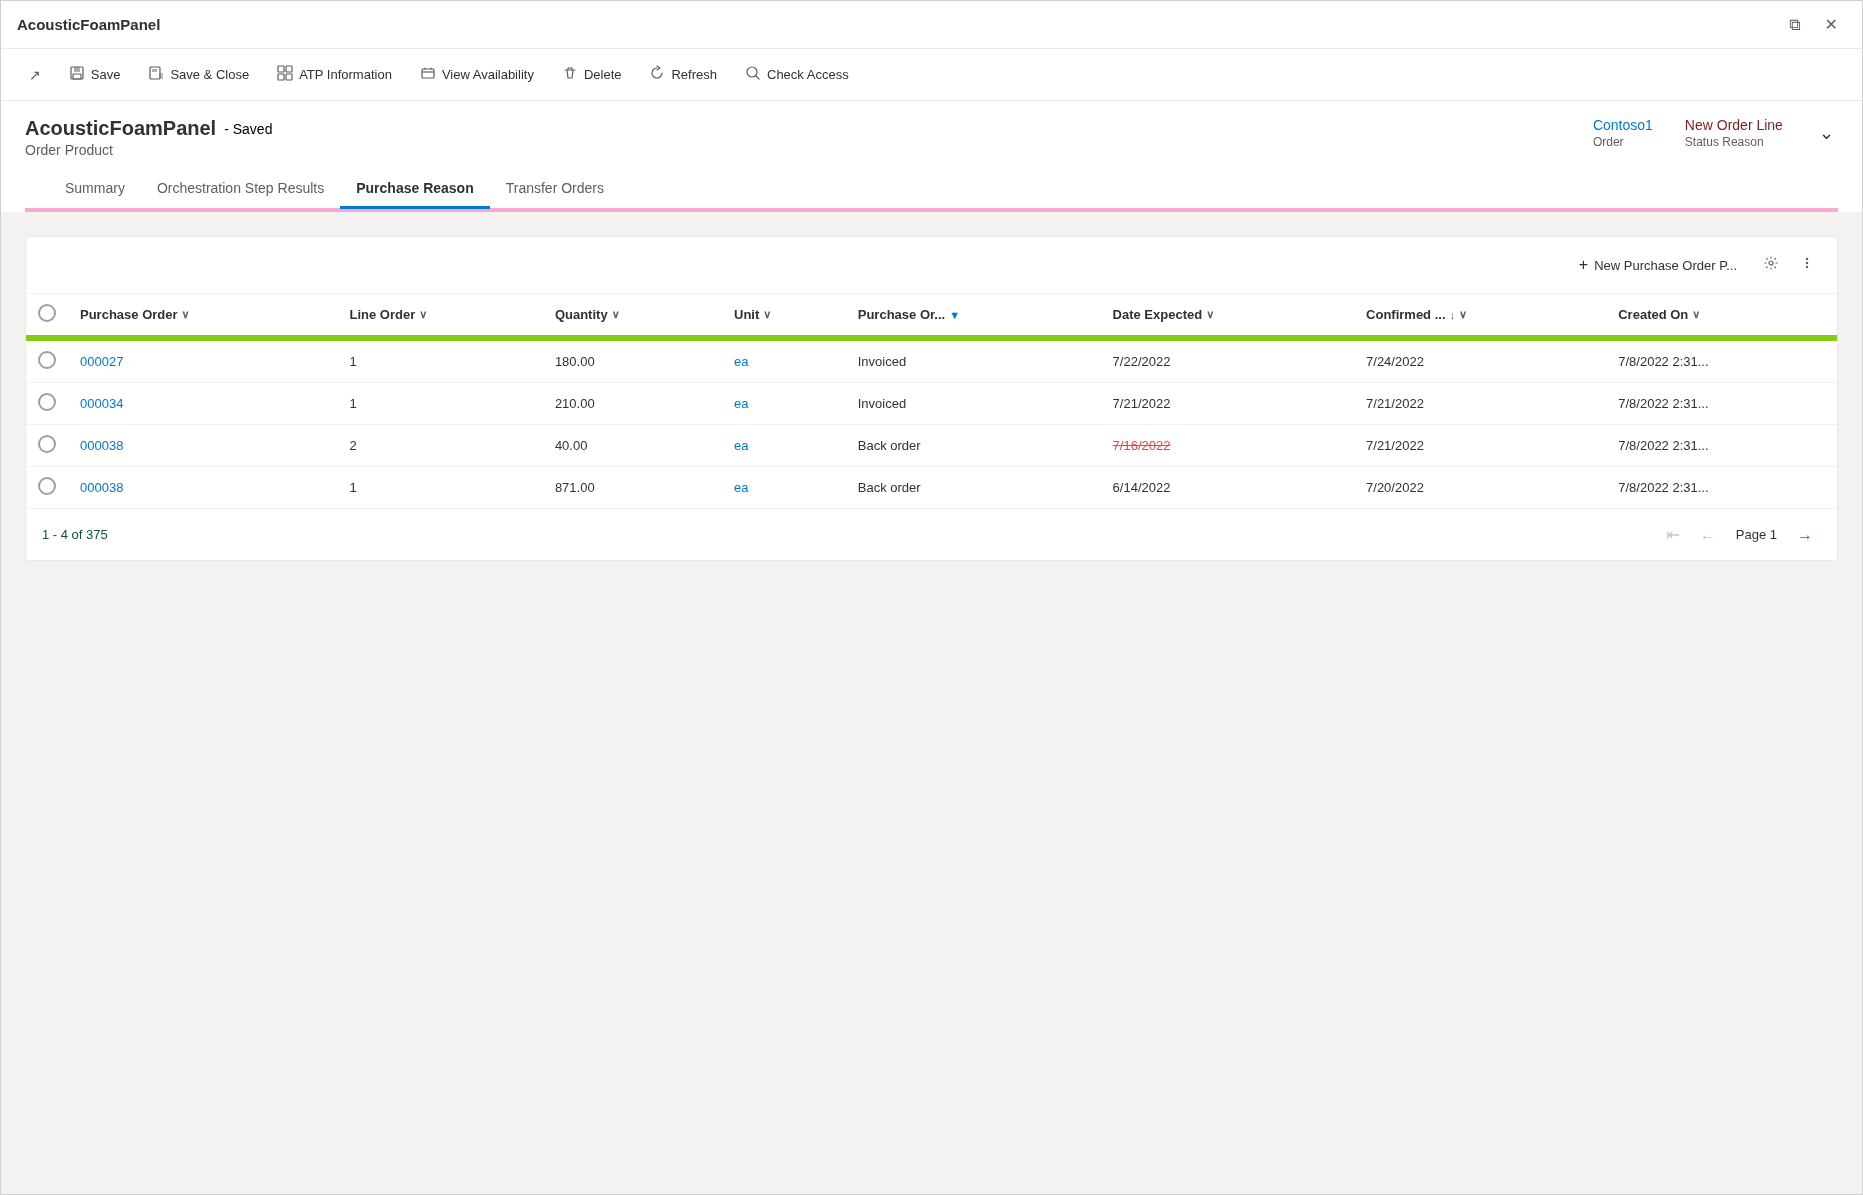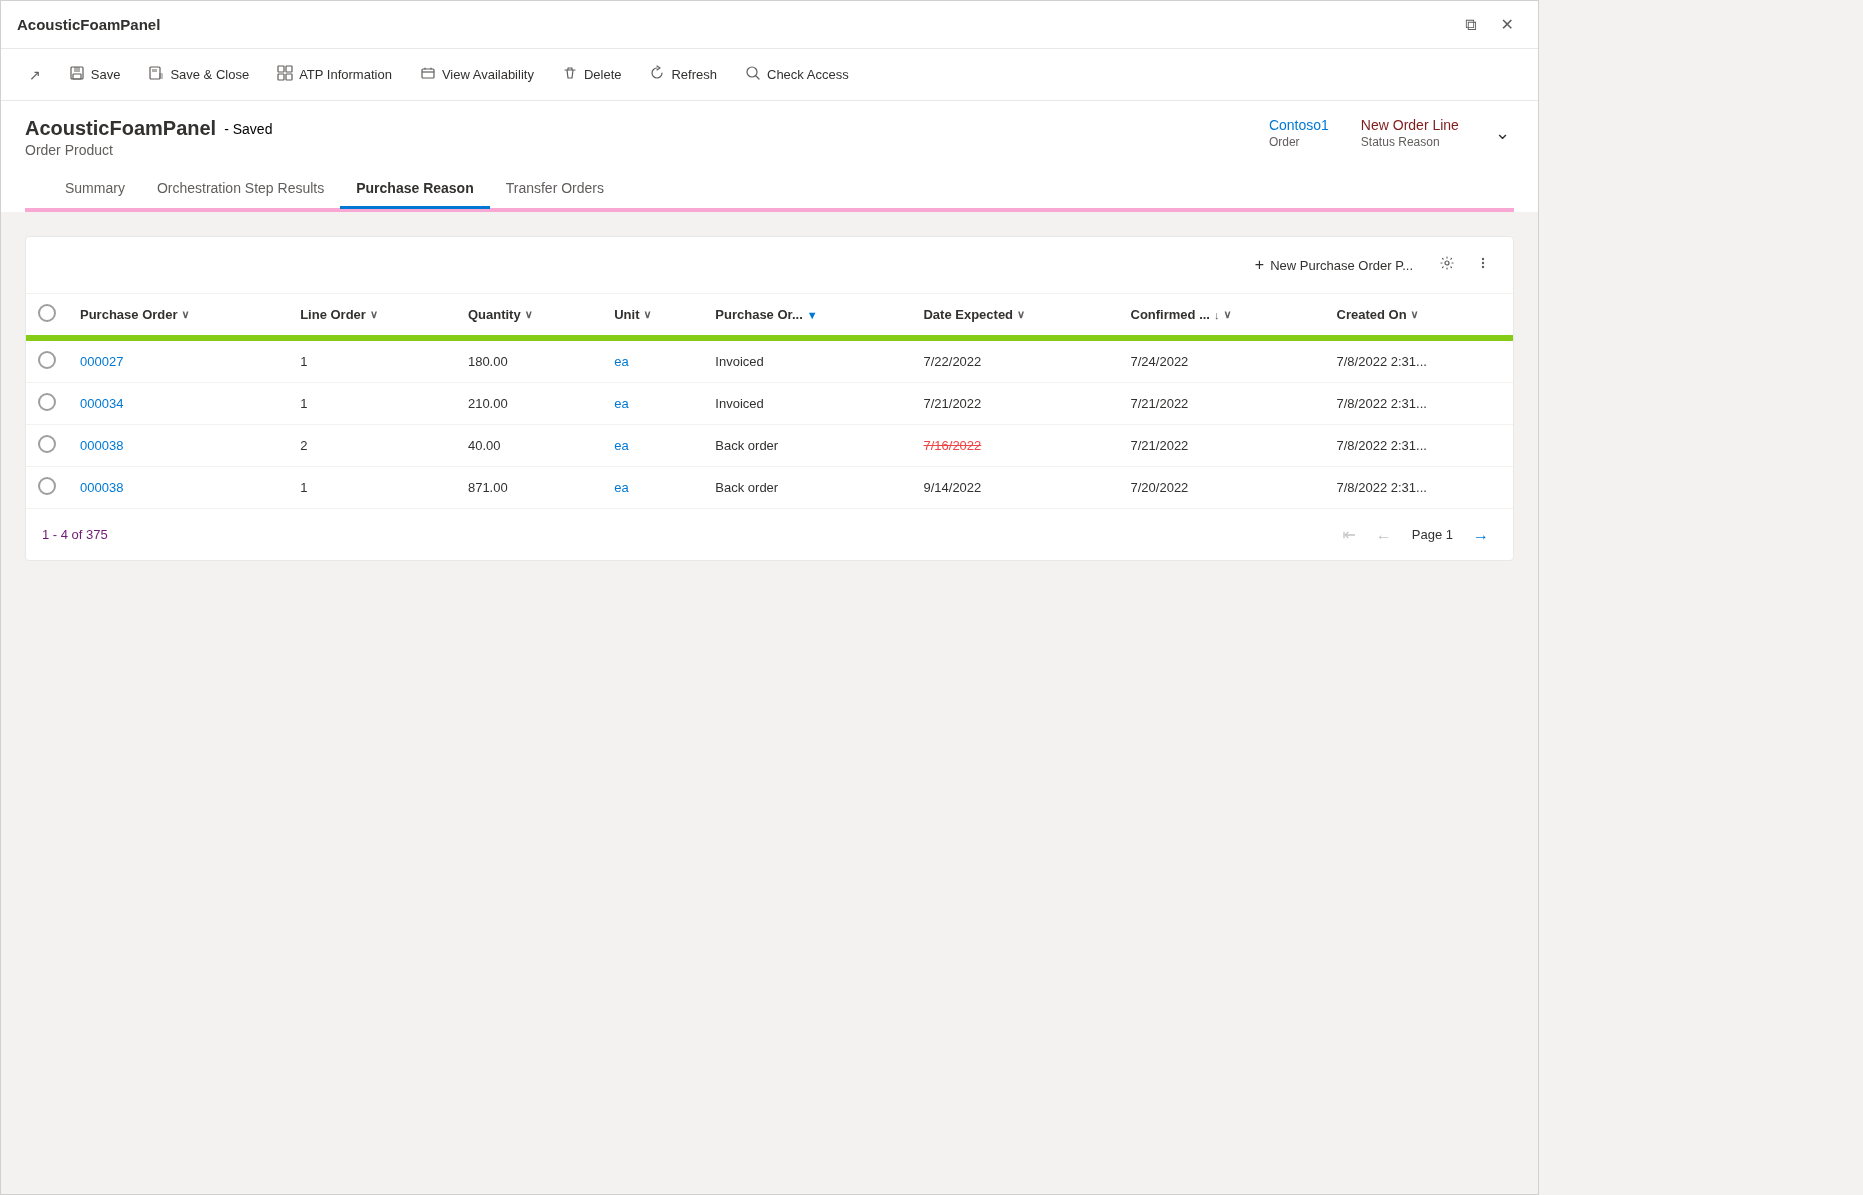--- a/index.html
+++ b/index.html
@@ -1,18 +1,18 @@
 <!DOCTYPE html>
 <html><head>
   <meta charset="utf-8">
   <style>
     * { box-sizing: border-box; margin: 0; padding: 0; }
     body { font-family: 'Segoe UI', Tahoma, Geneva, Verdana, sans-serif; background: #f3f2f1; font-size: 14px; color: #323130; }
 
-    .window { width: 1539px; min-height: 1195px; background: #fff; border: 1px solid #d2d0ce; display: flex; flex-direction: column; }
+    .window { width: 1863px; min-height: 1195px; background: #fff; border: 1px solid #d2d0ce; display: flex; flex-direction: column; }
 
     
     .title-bar { display: flex; align-items: center; justify-content: space-between; padding: 8px 16px; background: #fff; border-bottom: 1px solid #e8e8e8; height: 48px; }
     .title-bar-title { font-size: 15px; font-weight: 600; color: #323130; }
     .title-bar-controls { display: flex; gap: 8px; }
     .title-bar-btn { background: none; border: none; cursor: pointer; color: #605e5c; font-size: 16px; padding: 4px 8px; }
 
     
     .toolbar { display: flex; align-items: center; padding: 6px 16px; background: #fff; border-bottom: 1px solid #e8e8e8; gap: 4px; height: 52px; }
     .toolbar-btn { display: flex; align-items: center; gap: 6px; padding: 6px 12px; background: none; border: none; cursor: pointer; color: #323130; font-size: 13px; border-radius: 2px; white-space: nowrap; }
@@ -61,21 +61,21 @@
     .data-table td.link-cell a { color: #0078d4; text-decoration: none; cursor: pointer; }
     .checkbox-col { width: 40px; }
     .checkbox-circle { width: 18px; height: 18px; border-radius: 50%; border: 2px solid #a19f9d; display: inline-block; cursor: pointer; }
 
     
     .strikethrough { text-decoration: line-through; color: #a19f9d; }
     .date-highlight { color: #ef4444; }
 
     
     .pagination { display: flex; align-items: center; justify-content: space-between; padding: 12px 16px; }
-    .pagination-info { font-size: 13px; color: #701a75; }
+    .pagination-info { font-size: 13px; color: #14532d; }
     .pagination-controls { display: flex; align-items: center; gap: 4px; }
     .page-btn { background: none; border: none; cursor: pointer; color: #605e5c; padding: 4px 8px; border-radius: 2px; font-size: 16px; }
     .page-btn.disabled { color: #c8c6c4; cursor: default; }
     .page-num { font-size: 13px; color: #323130; padding: 4px 8px; }
   </style>
 </head>
 <body>
 
 <div class="window">
 
@@ -304,21 +304,21 @@
       <td>7/21/2022</td>
       <td>7/8/2022 2:31...</td>
     </tr>
             <tr>
       <td><span class="checkbox-circle"></span></td>
       <td class="link-cell"><a>000038</a></td>
       <td>1</td>
       <td>871.00</td>
       <td style="color:#0078d4">ea</td>
       <td>Back order</td>
-      <td><span>9/14/2022</span></td>
+      <td><span>6/14/2022</span></td>
       <td>7/20/2022</td>
       <td>7/8/2022 2:31...</td>
     </tr>
           </tbody>
       </table>
 
       <div class="pagination">
         <span class="pagination-info">1 - 4 of 375</span>
         <div class="pagination-controls">
           <button class="page-btn disabled">⇤</button>

